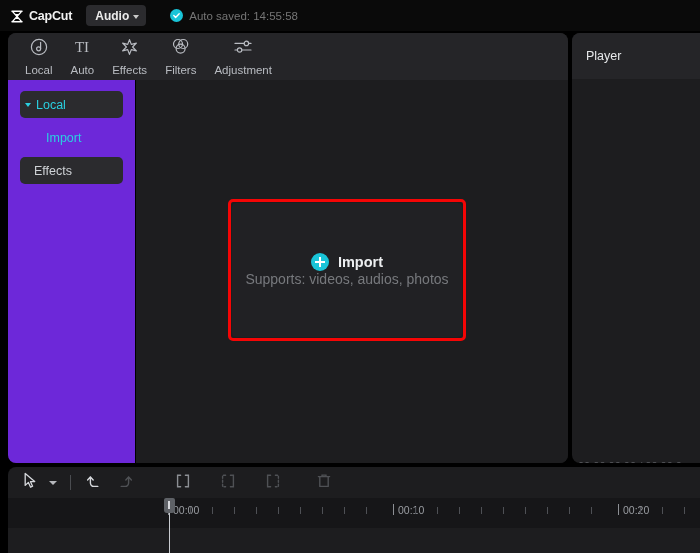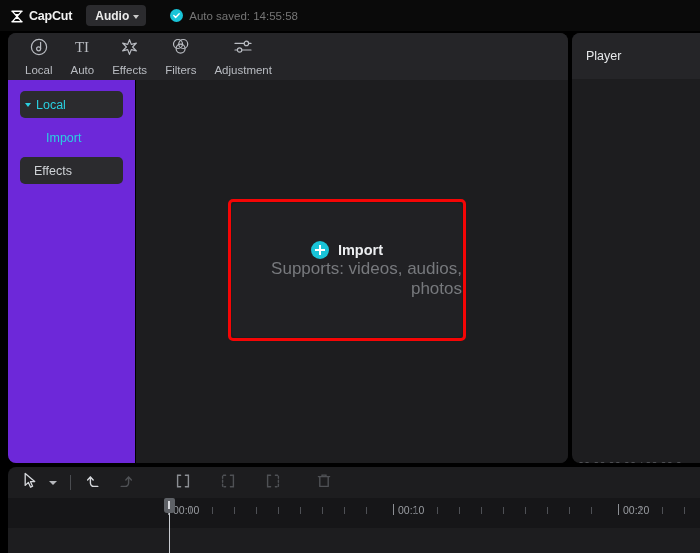--- a/index.html
+++ b/index.html
@@ -214,21 +214,21 @@
   .plus-circle::after {
     left: 8.2px; top: 4px; width: 1.8px; height: 10px;
   }
   .import-label {
     color: #eceef0;
     font-size: 14.5px;
     font-weight: 700;
   }
   .import-sub {
     color: #77797d;
-    font-size: 17px;
+    font-size: 14px;
   }
 
   
   .player-panel {
     position: absolute;
     left: 572px; top: 33px;
     width: 136px; height: 430px;
     background: #1d1d1f;
     border-radius: 8px;
     overflow: hidden;

